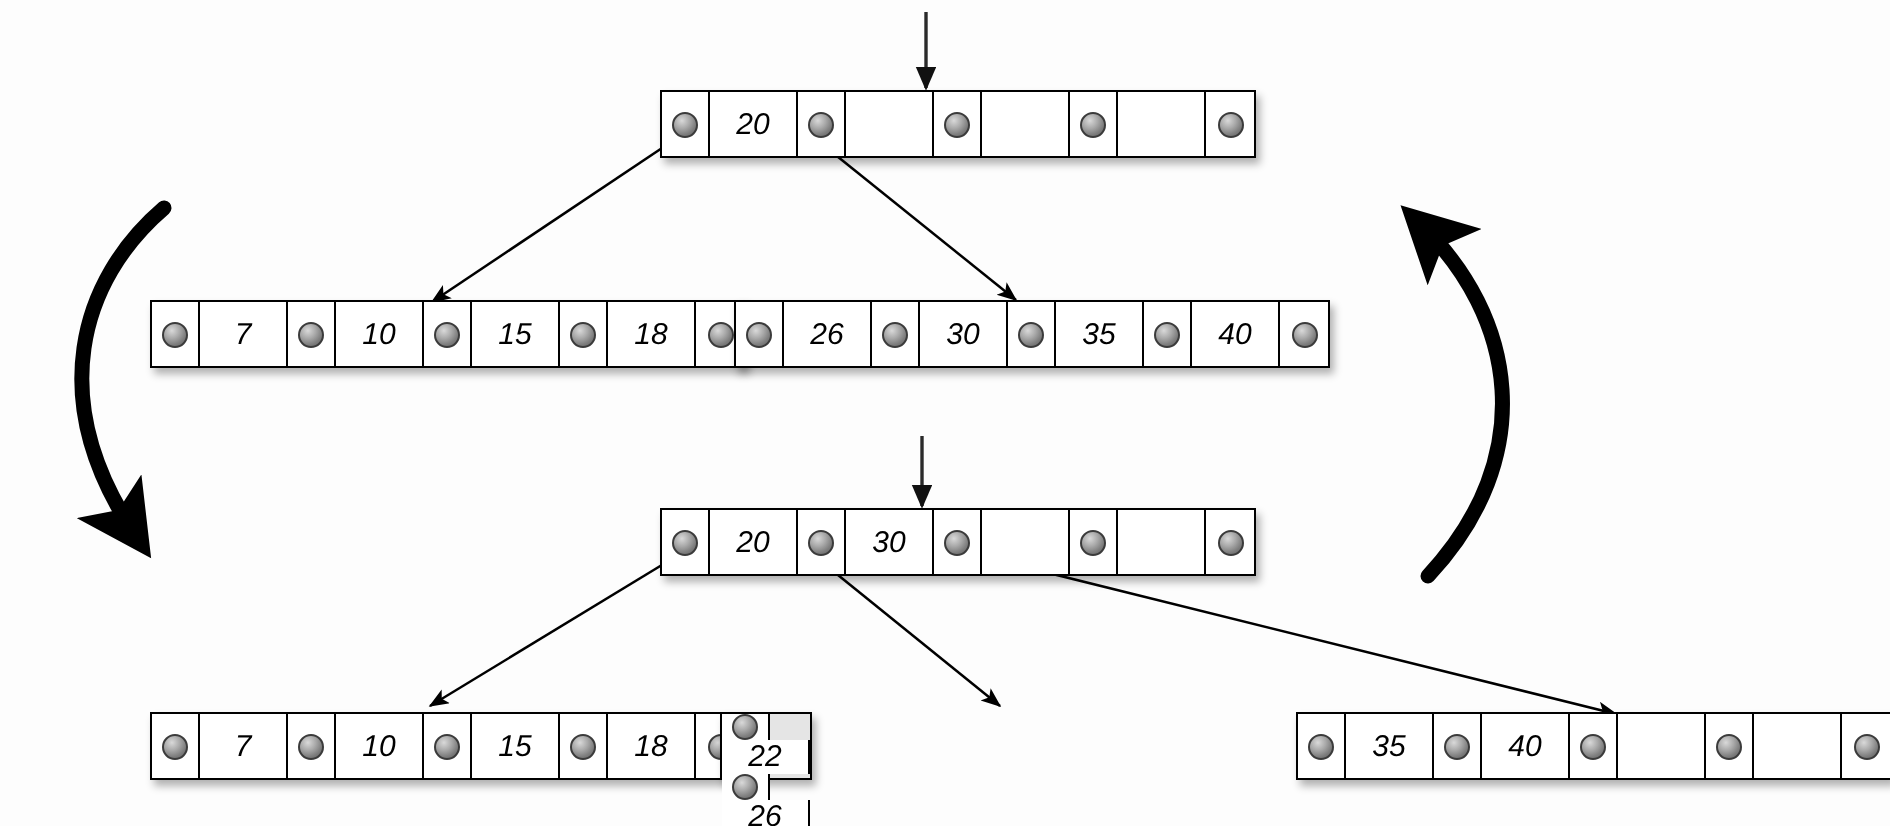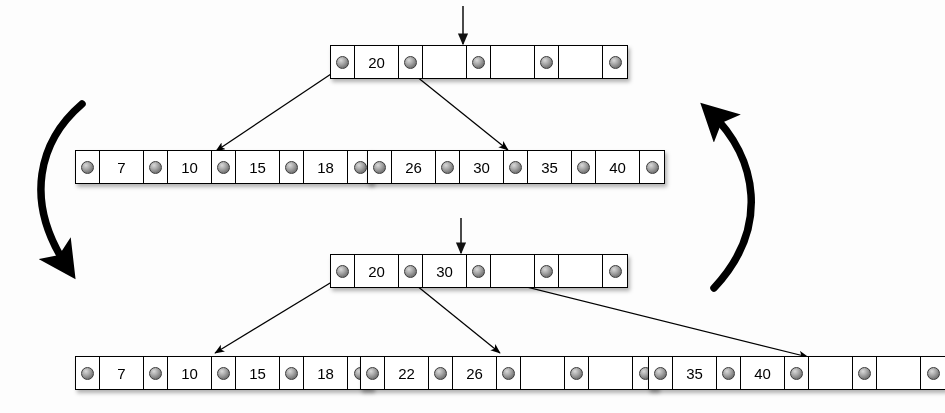--- a/index.html
+++ b/index.html
@@ -14,20 +14,21 @@
 
   
   .node{
     position:absolute;
     display:flex;
     height:34px;
     background:#e5e5e5;
     border:1.6px solid #000;
     box-sizing:border-box;
     box-shadow:2px 3px 4px rgba(0,0,0,0.30);
+    font-style:italic;
   }
   .cell{
     box-sizing:border-box;
     border-right:1.6px solid #000;
     display:flex;
     align-items:center;
     justify-content:center;
     height:100%;
     background:#fff;
   }
@@ -245,21 +246,21 @@
         <div class="dot"></div>
       </div>
       <div class="cell key">
         <span>18</span>
       </div>
       <div class="cell ptr">
         <div class="dot"></div>
       </div>
     </div>
 
-  <div class="node" style="left:360px;top:356px;">
+  <div class="node" style="left:360px;top:356px;flex-direction:column;">
       <div class="cell ptr">
         <div class="dot"></div>
       </div>
       <div class="cell key">
         <span>22</span>
       </div>
       <div class="cell ptr">
         <div class="dot"></div>
       </div>
       <div class="cell key">

